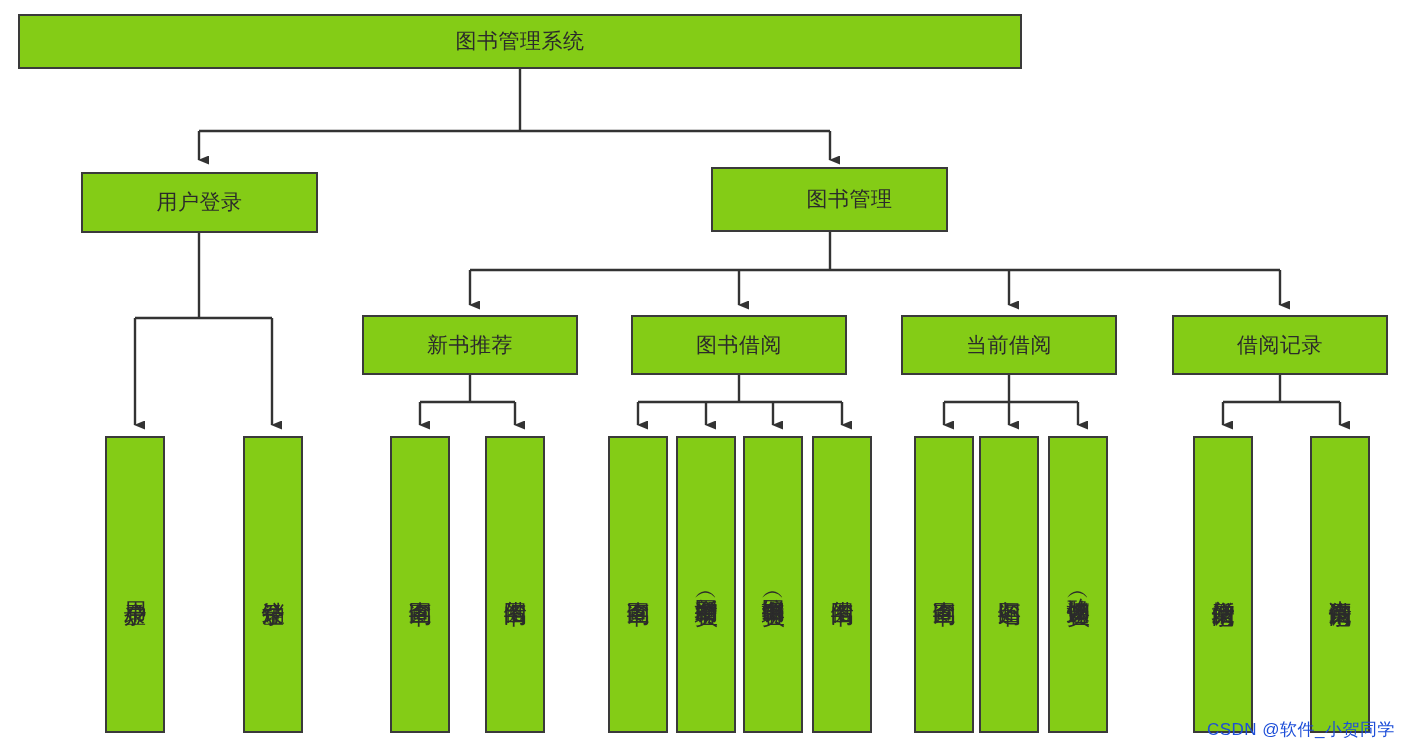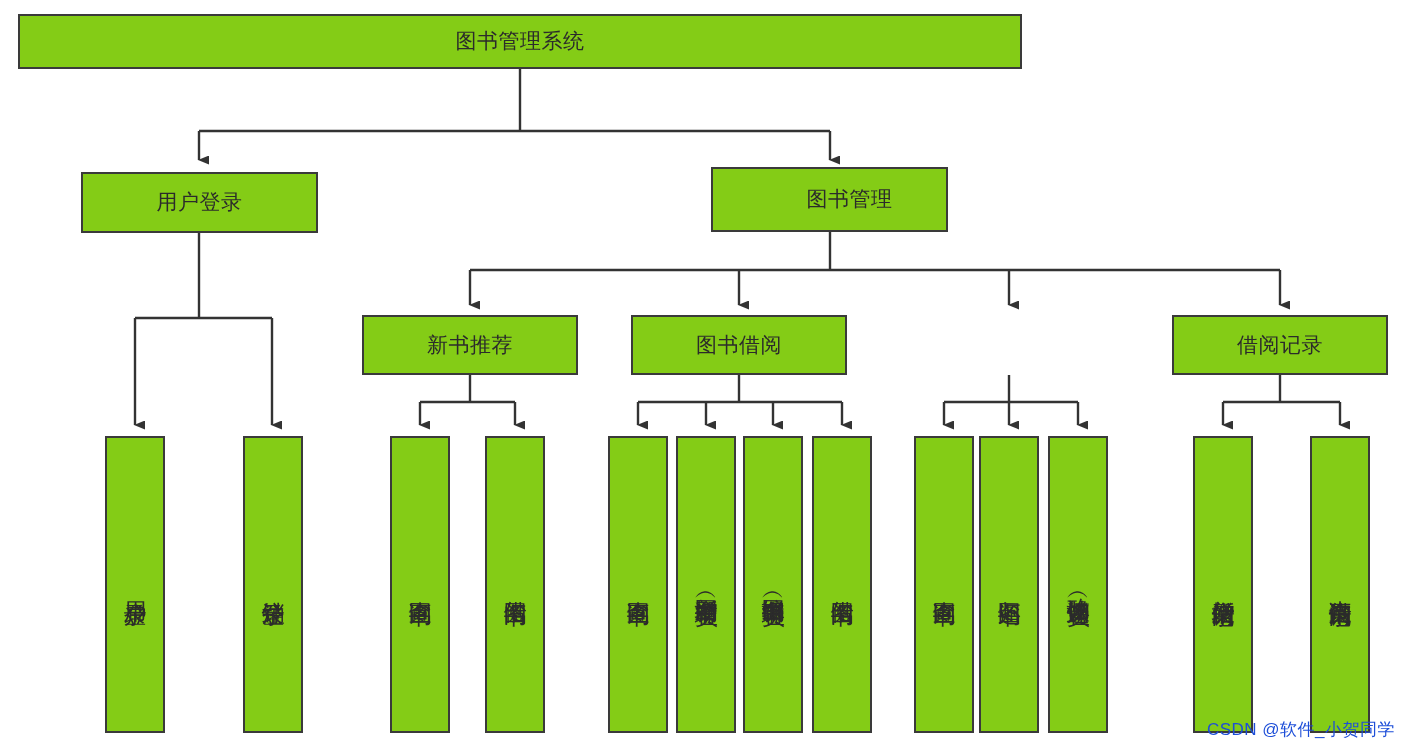--- a/index.html
+++ b/index.html
@@ -138,20 +138,23 @@
   </div>
 
   <div class="node h-node" style="left:631px; top:315px; width:216px; height:60px;">
     <span class="node-label">图书借阅</span>
   </div>
 
   <div class="node h-node" style="left:362px; top:315px; width:216px; height:60px;">
     <span class="node-label">新书推荐</span>
   </div>
 
+  <div class="node h-node" style="left:901px; top:315px; width:216px; height:60px;">
+    <span class="node-label">当前借阅</span>
+  </div>
 
   <div class="node h-node" style="left:1172px; top:315px; width:216px; height:60px;">
     <span class="node-label">借阅记录</span>
   </div>
 
   <div class="node v-node" style="left:105px; top:436px; width:60px; height:297px;">
     <span class="node-label">用户登录</span>
   </div>
 
   <div class="node v-node" style="left:243px; top:436px; width:60px; height:297px;">

